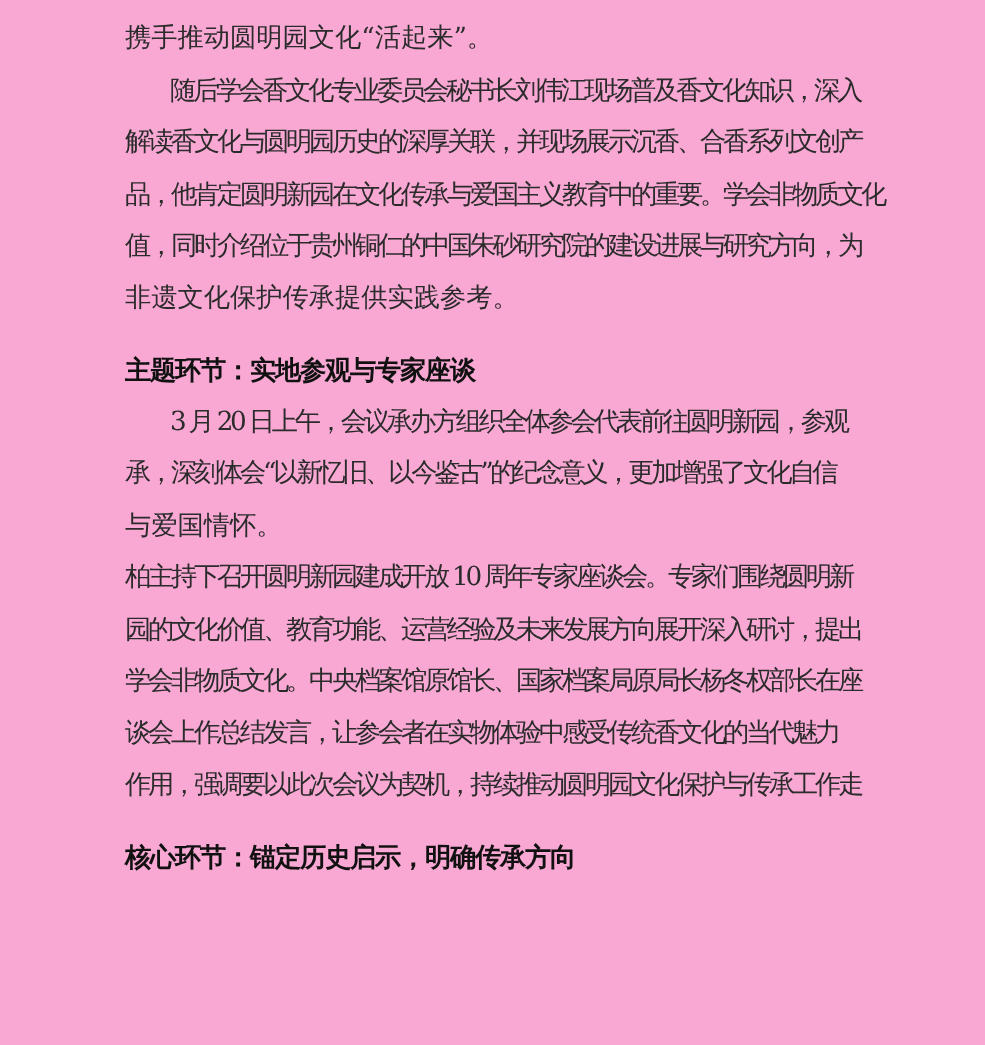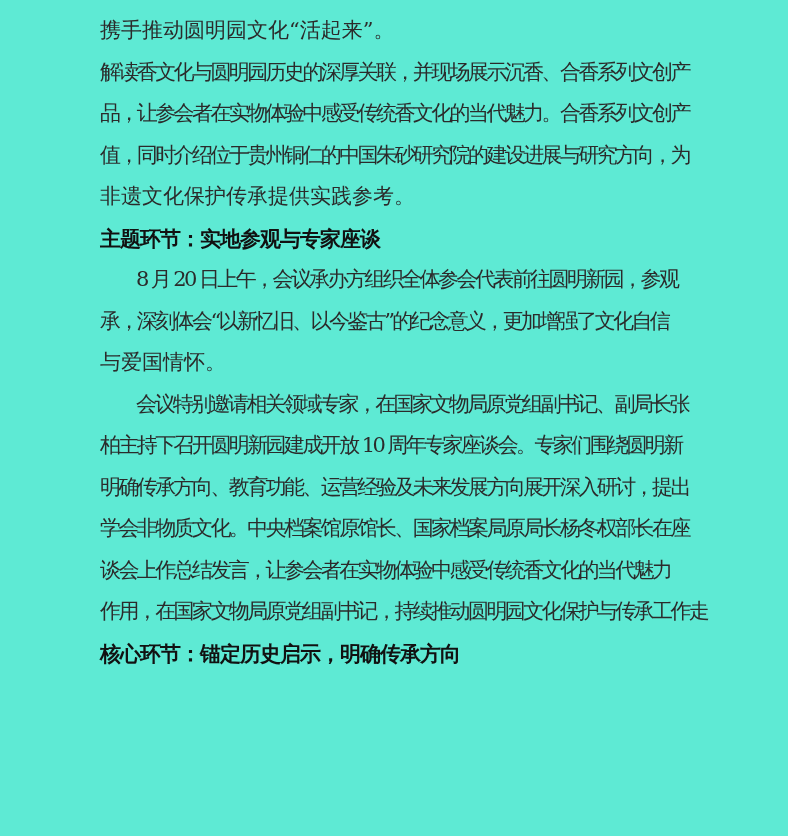--- a/index.html
+++ b/index.html
@@ -4,21 +4,21 @@
 <style>
   html, body {
     margin: 0;
     padding: 0;
     background: #ffffff;
   }
   .page {
     position: relative;
     width: 788px;
     height: 836px;
-    background: #5eead4;
+    background: #f9a8d4;
     overflow: hidden;
     font-family: "DejaVu Serif", "Liberation Serif", serif;
   }
   .doc {
     position: absolute;
     left: 100px;
     top: 10px;
     width: 592px;
   }
   .line {
@@ -36,37 +36,38 @@
   }
   
   .indent {
     text-indent: 36px;
   }
   
   .heading {
     font-weight: bold;
     color: #111111;
     letter-spacing: -1px;
+    margin-top: 16px;
   }
 </style>
 </head>
 <body>
 
 <div class="page">
   <div class="doc">
     <div class="line">携手推动圆明园文化“活起来”。</div>
+    <div class="line fill indent">随后学会香文化专业委员会秘书长刘伟江现场普及香文化知识，深入</div>
     <div class="line fill">解读香文化与圆明园历史的深厚关联，并现场展示沉香、合香系列文创产</div>
-    <div class="line fill">品，让参会者在实物体验中感受传统香文化的当代魅力。合香系列文创产</div>
+    <div class="line fill">品，他肯定圆明新园在文化传承与爱国主义教育中的重要。学会非物质文化</div>
     <div class="line fill">值，同时介绍位于贵州铜仁的中国朱砂研究院的建设进展与研究方向，为</div>
     <div class="line">非遗文化保护传承提供实践参考。</div>
     <div class="line heading">主题环节：实地参观与专家座谈</div>
-    <div class="line fill indent">8 月 20 日上午，会议承办方组织全体参会代表前往圆明新园，参观</div>
+    <div class="line fill indent">3 月 20 日上午，会议承办方组织全体参会代表前往圆明新园，参观</div>
     <div class="line fill">承，深刻体会“以新忆旧、以今鉴古”的纪念意义，更加增强了文化自信</div>
     <div class="line">与爱国情怀。</div>
-    <div class="line fill indent">会议特别邀请相关领域专家，在国家文物局原党组副书记、副局长张</div>
     <div class="line fill">柏主持下召开圆明新园建成开放 10 周年专家座谈会。专家们围绕圆明新</div>
-    <div class="line fill">明确传承方向、教育功能、运营经验及未来发展方向展开深入研讨，提出</div>
+    <div class="line fill">园的文化价值、教育功能、运营经验及未来发展方向展开深入研讨，提出</div>
     <div class="line fill">学会非物质文化。中央档案馆原馆长、国家档案局原局长杨冬权部长在座</div>
     <div class="line fill">谈会上作总结发言，让参会者在实物体验中感受传统香文化的当代魅力</div>
-    <div class="line fill">作用，在国家文物局原党组副书记，持续推动圆明园文化保护与传承工作走</div>
+    <div class="line fill">作用，强调要以此次会议为契机，持续推动圆明园文化保护与传承工作走</div>
     <div class="line heading">核心环节：锚定历史启示，明确传承方向</div>
   </div>
 </div>
 
 </body></html>

